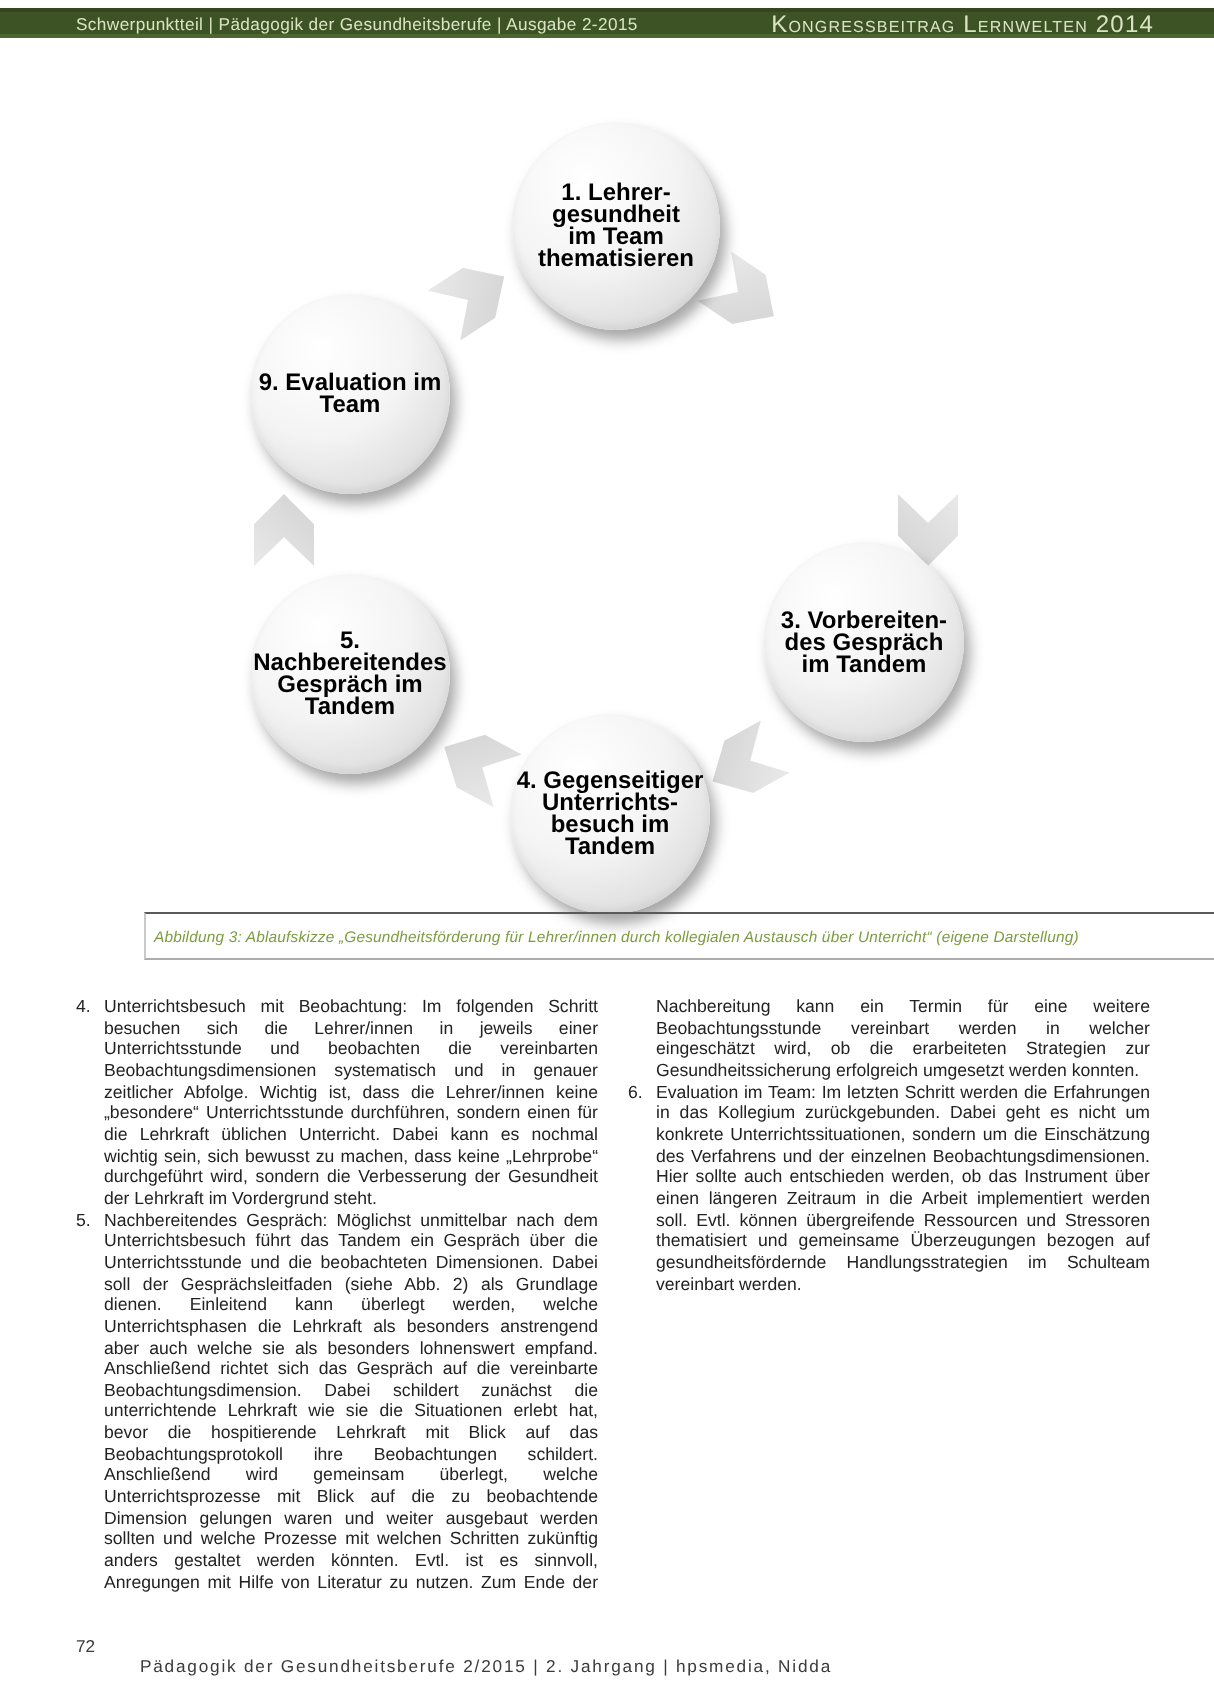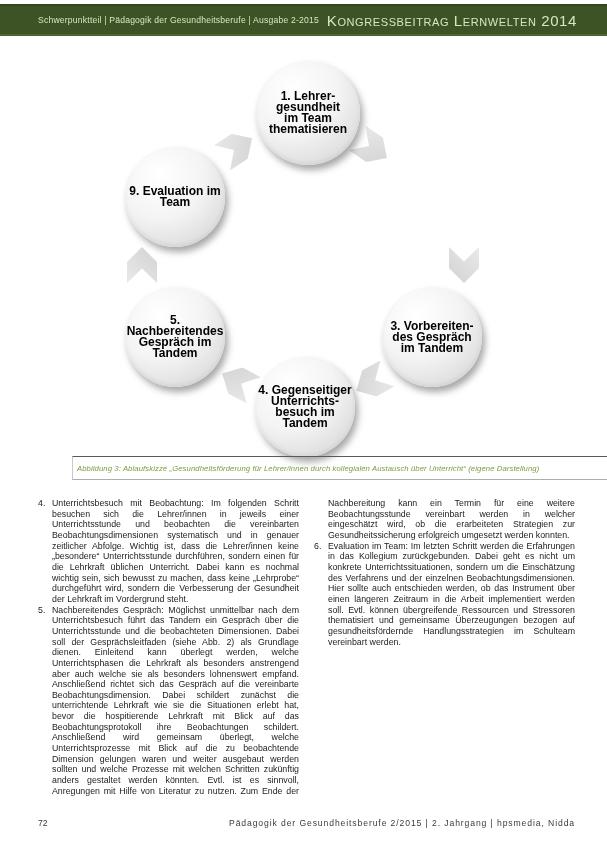--- a/index.html
+++ b/index.html
@@ -2,41 +2,41 @@
 <html lang="de"><head>
 <meta charset="utf-8">
 <style>
   html,body{margin:0;padding:0;}
   body{
     width:607px;height:853px;background:#ffffff;position:relative;overflow:hidden;
     font-family:"Liberation Sans","DejaVu Sans",sans-serif;color:#1e1e1e;
   }
   
   .header-bar{
-    position:absolute;top:4px;left:0;width:607px;height:32px;
+    position:absolute;top:4px;left:0;width:607px;height:15px;
     background:#3d5326;border-top:2px solid #33461e;border-bottom:2px solid #4c672e;
     box-sizing:border-box;display:flex;align-items:center;justify-content:space-between;
     padding:0 30px 0 38px;
   }
   .header-left{font-size:8.6px;color:#d9e5c2;letter-spacing:0.2px;}
-  .header-right{font-size:15px;color:#d9e5c2;font-variant:small-caps;letter-spacing:0.6px;}
+  .header-right{font-size:12px;color:#d9e5c2;font-variant:small-caps;letter-spacing:0.6px;}
   
   .figure{position:absolute;left:36px;top:46px;width:538px;}
   .diagram{position:relative;height:410px;}
   .circle{
     position:absolute;width:100px;height:100px;border-radius:50%;
     background:radial-gradient(circle at 35% 28%, #ffffff 0%, #f4f4f4 45%, #dedede 78%, #cccccc 100%);
     box-shadow:3px 5px 7px rgba(0,0,0,0.35), inset 0 -2px 4px rgba(0,0,0,0.06);
     display:flex;align-items:center;justify-content:center;text-align:center;
     font-weight:bold;font-size:12px;line-height:11px;color:#000;
     white-space:pre-line;
   }
   .c1{left:220px;top:15px;width:104px;height:104px;}
   .c2{left:346px;top:101px;}
-  .c3{left:346px;top:241px;}
+  .c3{left:346px;top:225px;}
   .c4{left:219px;top:311px;}
   .c5{left:89px;top:241px;}
   .c6{left:89px;top:101px;}
   .arrow{
     position:absolute;width:36px;height:30px;
     background:linear-gradient(135deg,#e9e9e9 0%,#d2d2d2 100%);
     clip-path:polygon(0 0,58% 0,100% 50%,58% 100%,0 100%,40% 50%);
     filter:drop-shadow(1px 2px 1px rgba(0,0,0,0.18));
   }
   .a61{left:183px;top:87px;transform:rotate(-33deg);}
@@ -58,21 +58,21 @@
     column-count:2;column-gap:15px;column-fill:auto;overflow:hidden;
     font-size:8.8px;line-height:10.65px;text-align:justify;color:#222;
     hyphens:auto;-webkit-hyphens:auto;
   }
   .item{position:relative;padding-left:14px;break-inside:auto;}
   .item-num{position:absolute;left:0;top:0;}
   
   .footer{
     position:absolute;left:38px;top:818px;width:537px;
     display:flex;justify-content:space-between;align-items:flex-start;
-    font-size:8.6px;color:#3a3a3a;
+    font-size:8.6px;color:#3a3a3a;flex-direction:column;
   }
   .footer-text{letter-spacing:0.9px;padding-left:32px;}
 </style>
 </head>
 <body>
 
 <div class="header-bar">
   <span class="header-left">Schwerpunktteil | Pädagogik der Gesundheitsberufe | Ausgabe 2-2015</span>
   <span class="header-right">Kongressbeitrag Lernwelten 2014</span>
 </div>

